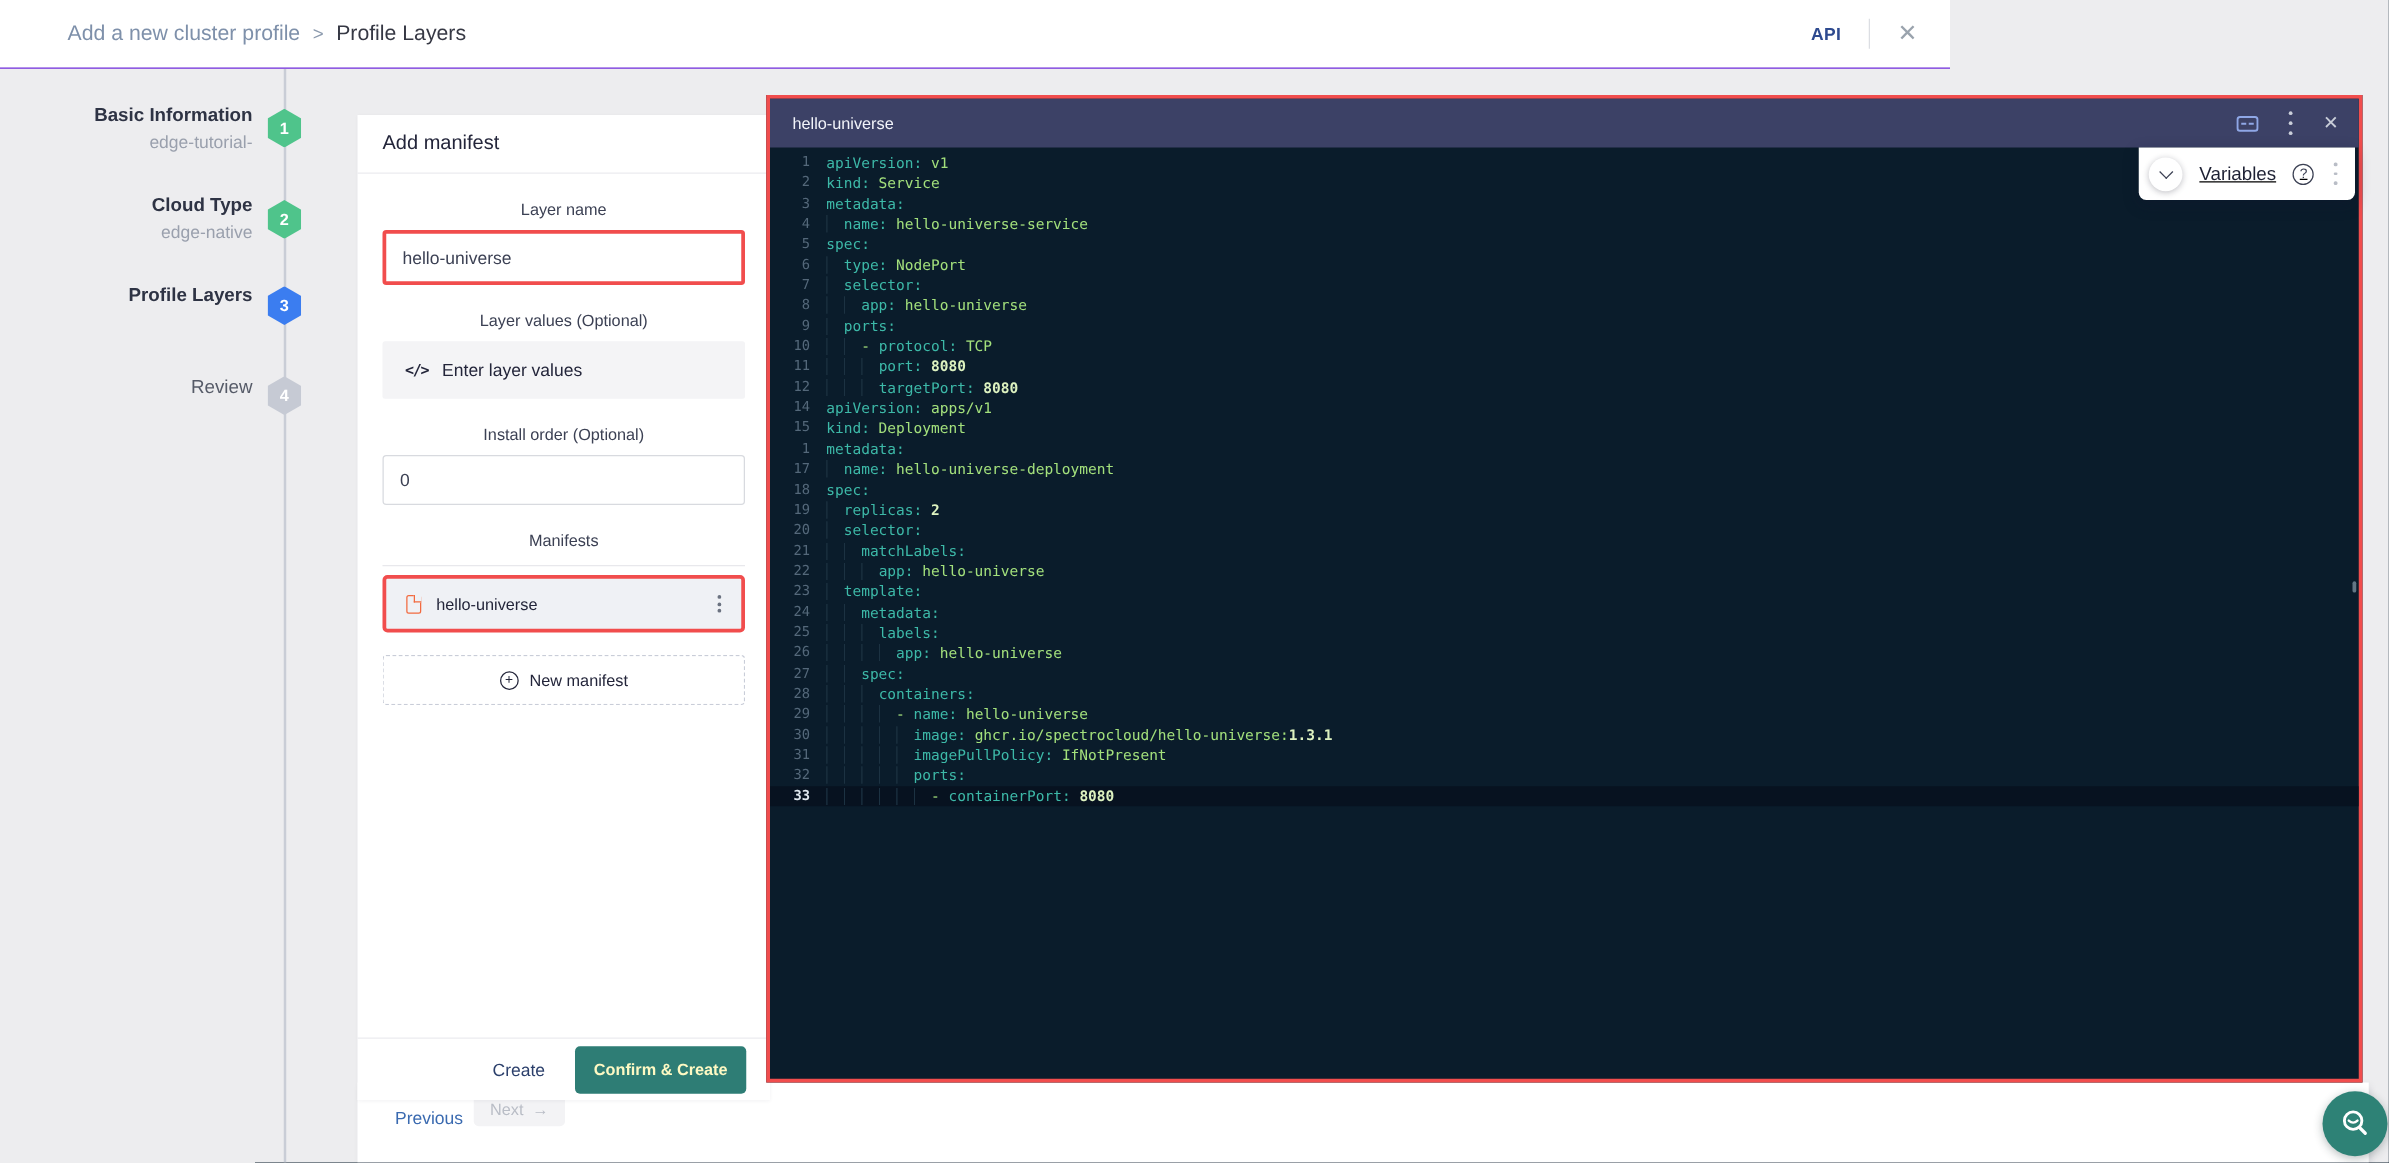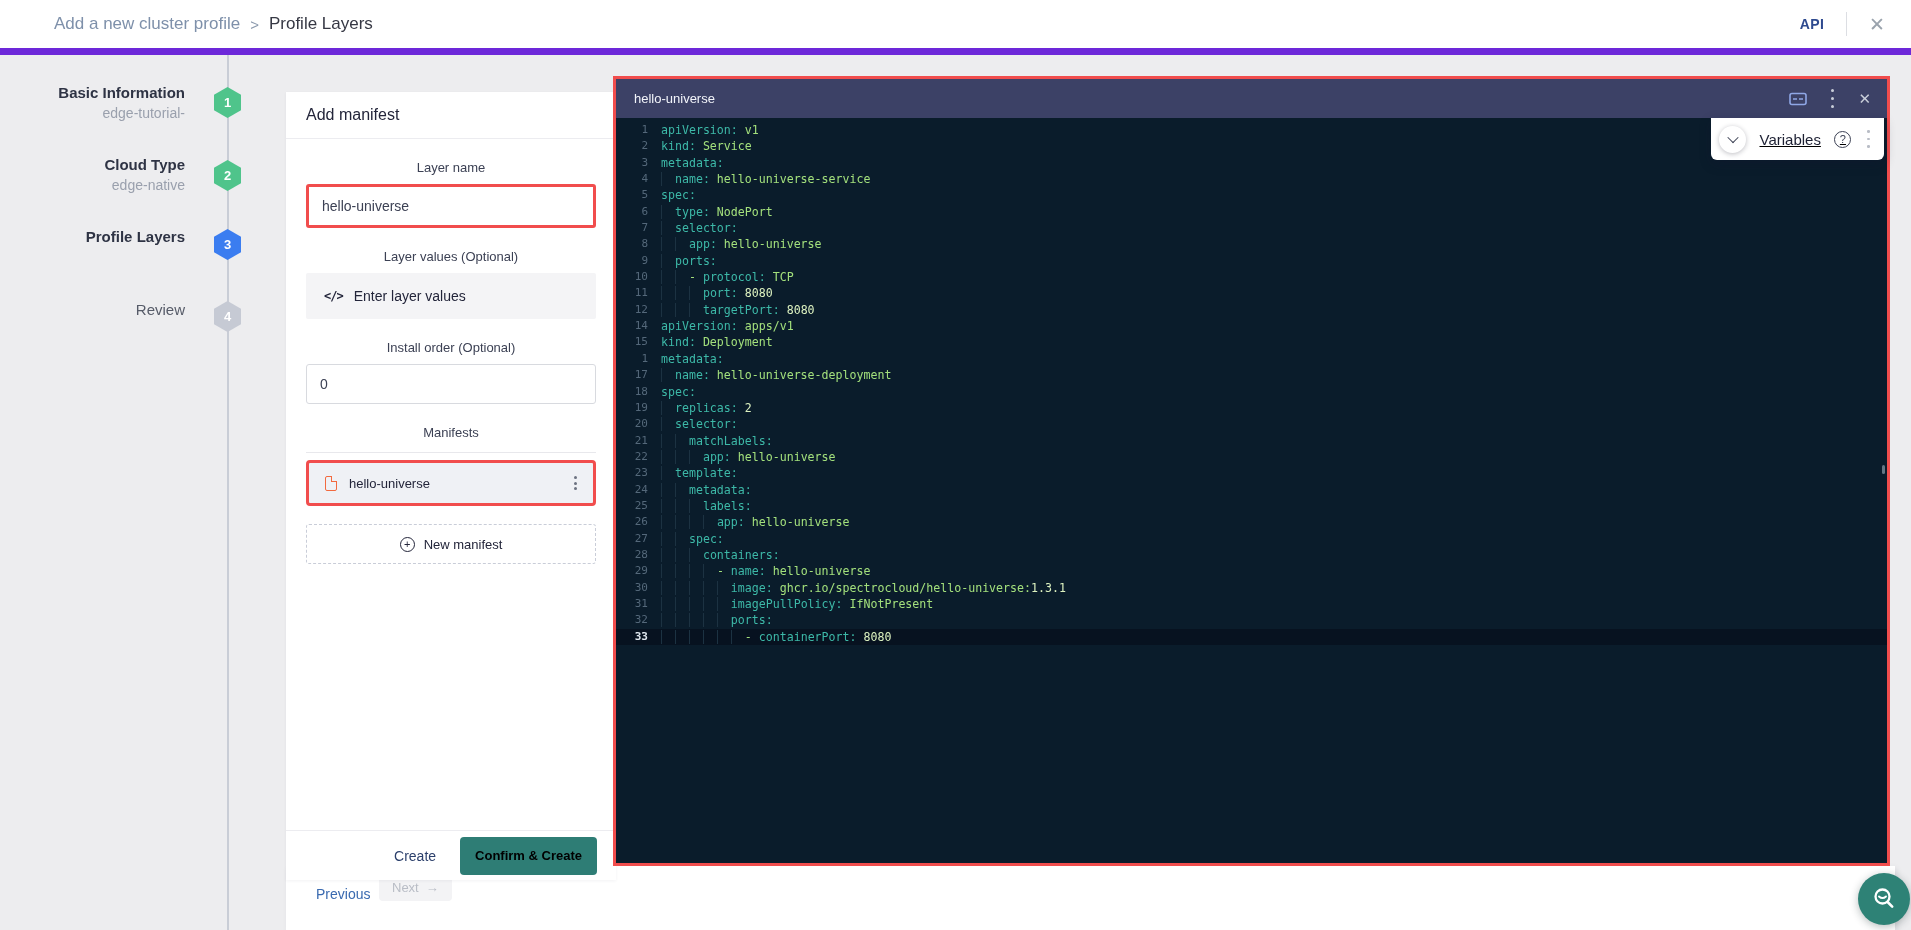--- a/index.html
+++ b/index.html
@@ -1,33 +1,33 @@
 <!DOCTYPE html>
 <html><head>
 <meta charset="utf-8">
 <style>
   * { margin:0; padding:0; box-sizing:border-box; }
   html,body { width:1911px; height:930px; }
   body { font-family:"Liberation Sans", sans-serif; background:#ededef; position:relative; overflow:hidden; }
 
   
-  .top-header { position:absolute; left:0; top:0; width:1911px; height:55px; background:#ffffff; border-bottom:7px solid #6d28d9; z-index:30; display:flex; align-items:center; }
+  .top-header { position:absolute; left:0; top:0; width:1560px; height:55px; background:#ffffff; border-bottom:1px solid #6d28d9; z-index:30; display:flex; align-items:center; }
   .breadcrumb { margin-left:54px; font-size:17px; display:flex; gap:10px; align-items:center; }
   .bc-parent { color:#7e90aa; cursor:pointer; }
   .bc-sep { color:#8b99ad; font-size:15px; }
   .bc-current { color:#363844; font-weight:500; }
   .header-right { position:absolute; right:26px; display:flex; align-items:center; gap:22px; }
   .api-btn { color:#2e4a8f; font-size:14px; font-weight:600; cursor:pointer; letter-spacing:.3px; }
   .hdr-divider { width:1px; height:24px; background:#dcdee3; }
   .hdr-close { color:#9aa3ad; font-size:19px; cursor:pointer; line-height:1; }
 
   
   .stepper-line { position:absolute; left:227px; top:55px; width:2px; height:875px; background:#c9cdd6; z-index:1; }
   .step { position:absolute; z-index:2; cursor:pointer; }
-  .step-text { position:absolute; width:185px; text-align:right; left:0; }
+  .step-text { position:absolute; width:185px; text-align:right; left:17px; }
   .step-title { font-size:15px; font-weight:600; color:#2e3344; }
   .step-title--muted { font-weight:500; color:#565b68; }
   .step-sub { font-size:14px; color:#9aa0ad; margin-top:4px; }
   .hex { position:absolute; left:214px; width:27px; height:31px; clip-path:polygon(50% 0,100% 25%,100% 75%,50% 100%,0 75%,0 25%); display:flex; align-items:center; justify-content:center; color:#fff; font-size:13px; font-weight:600; }
   .hex--done { background:#4fc48b; }
   .hex--active { background:#3b7df0; }
   .hex--pending { background:#c6cad4; }
 
   
   .form-card { position:absolute; left:286px; top:78px; width:330px; height:788px; background:#ffffff; box-shadow:0 1px 3px rgba(30,30,60,.06); z-index:3;margin-top:14px; }
@@ -45,21 +45,21 @@
   .file-icon { width:12px; height:15px; border:1.6px solid #f26a3f; border-radius:2px; position:relative; flex:none; }
   .file-icon:after { content:""; position:absolute; right:-1px; top:-1px; width:5px; height:5px; background:#eff1f5; border-left:1.6px solid #f26a3f; border-bottom:1.6px solid #f26a3f; }
   .manifest-name { font-size:13px; color:#23253a; margin-left:12px; flex:1; }
   .kebab { display:flex; flex-direction:column; gap:2.5px; padding:4px; cursor:pointer; }
   .kebab i { width:3px; height:3px; border-radius:50%; background:#6b7280; display:block; }
   .new-manifest-btn { margin-top:18px; width:100%; height:40px; background:#fff; border:1px dashed #c9cdd8; border-radius:3px; display:flex; align-items:center; justify-content:center; gap:9px; cursor:pointer; }
   .plus-circle { width:15px; height:15px; border:1.3px solid #23253a; border-radius:50%; display:flex; align-items:center; justify-content:center; font-size:11px; color:#23253a; line-height:1; }
   .new-manifest-txt { font-size:13px; font-weight:500; color:#23253a; }
   .form-footer { position:absolute; bottom:0; left:0; width:100%; height:50px; border-top:1px solid #ececf0; display:flex; align-items:center; justify-content:flex-end; padding-right:19px; gap:24px; }
   .cancel-btn { font-size:14px; font-weight:500; color:#2b3f6b; cursor:pointer; background:none; border:none; font-family:"Liberation Sans", sans-serif; }
-  .confirm-btn { height:38px; padding:0 15px; background:#2e7d75; border:none; border-radius:4px; color:#000000; font-size:13px; font-weight:600; cursor:pointer; font-family:"Liberation Sans", sans-serif; }
+  .confirm-btn { height:38px; padding:0 15px; background:#2e7d75; border:none; border-radius:4px; color:#fef9c3; font-size:13px; font-weight:600; cursor:pointer; font-family:"Liberation Sans", sans-serif; }
 
   
   .bottom-strip { position:absolute; left:286px; top:866px; width:1609px; height:64px; background:#ffffff; z-index:2; box-shadow:2px 2px 6px rgba(30,30,60,.08); }
   .prev-btn { position:absolute; left:30px; top:20px; font-size:14px; font-weight:500; color:#3a6ab0; cursor:pointer; background:none; border:none; font-family:"Liberation Sans", sans-serif; }
   .next-btn { position:absolute; left:93px; top:7px; height:28px; padding:0 13px; background:#f3f3f5; border:none; border-radius:4px; color:#b9bdc6; font-size:13px; font-weight:500; display:flex; align-items:center; gap:7px; font-family:"Liberation Sans", sans-serif; cursor:default; }
 
   
   .editor-panel { position:absolute; left:613px; top:76px; width:1277px; height:790px; border:3px solid #f14d4d; background:#0a1c2b; z-index:10; }
   .editor-header { height:39px; background:#3c4166; display:flex; align-items:center; padding:0 16px 0 18px; }
   .editor-title { color:#f2f4fa; font-size:13px; flex:1; }
@@ -68,21 +68,21 @@
   .ed-kebab i { width:3px; height:3px; border-radius:50%; background:#c9ced9; display:block; margin:1.3px 0; }
   .ed-close { color:#c9ced9; font-size:15px; line-height:1; }
   .code-area { position:absolute; left:0; top:39px; right:0; bottom:0; overflow:hidden; padding-top:4px; cursor:text; }
   .cl { display:flex; height:16.35px; line-height:16.35px; font-family:"DejaVu Sans Mono", monospace; font-size:11.6px; white-space:pre; }
   .cl.active { background:#071220; }
   .ln { width:45px; flex:none; text-align:right; padding-right:13px; color:#54687a; font-size:11px; }
   .cl.active .ln { color:#dfe7ee; font-weight:bold; }
   .cc { flex:1; }
   .c-key { color:#3db9a8; }
   .c-val { color:#a3e07c; }
-  .c-num { color:#ddf2c0; font-weight:normal; }
+  .c-num { color:#ddf2c0; font-weight:bold; }
   .c-sep { color:#6e8090; }
   .ind { box-shadow:inset 1px 0 0 #1c3242; }
   .scroll-thumb { position:absolute; right:2px; top:347px; width:3px; height:9px; background:#8294a3; opacity:.75; border-radius:2px; }
 
   
   .variables-panel { position:absolute; left:1711px; top:118px; width:173px; height:42px; background:#fff; border-radius:0 0 6px 6px; box-shadow:0 4px 12px rgba(15,20,45,.3); z-index:15; display:flex; align-items:center; padding:0 10px 0 8px; gap:12px;text-decoration:underline; }
   .chev-circle { width:27px; height:27px; border-radius:50%; background:#fff; box-shadow:0 1px 5px rgba(20,20,40,.28); display:flex; align-items:center; justify-content:center; cursor:pointer; flex:none; }
   .chev-glyph { width:8px; height:8px; border-left:1.6px solid #3c4154; border-bottom:1.6px solid #3c4154; transform:rotate(-45deg) translate(1px,-1px); }
   .variables-label { font-size:15px; font-weight:500; color:#1d2033; flex:1; text-align:center; }
   .q-icon { width:17px; height:17px; border:1.3px solid #3c4154; border-radius:50%; display:flex; align-items:center; justify-content:center; font-size:11px; color:#3c4154; cursor:pointer; flex:none; }

